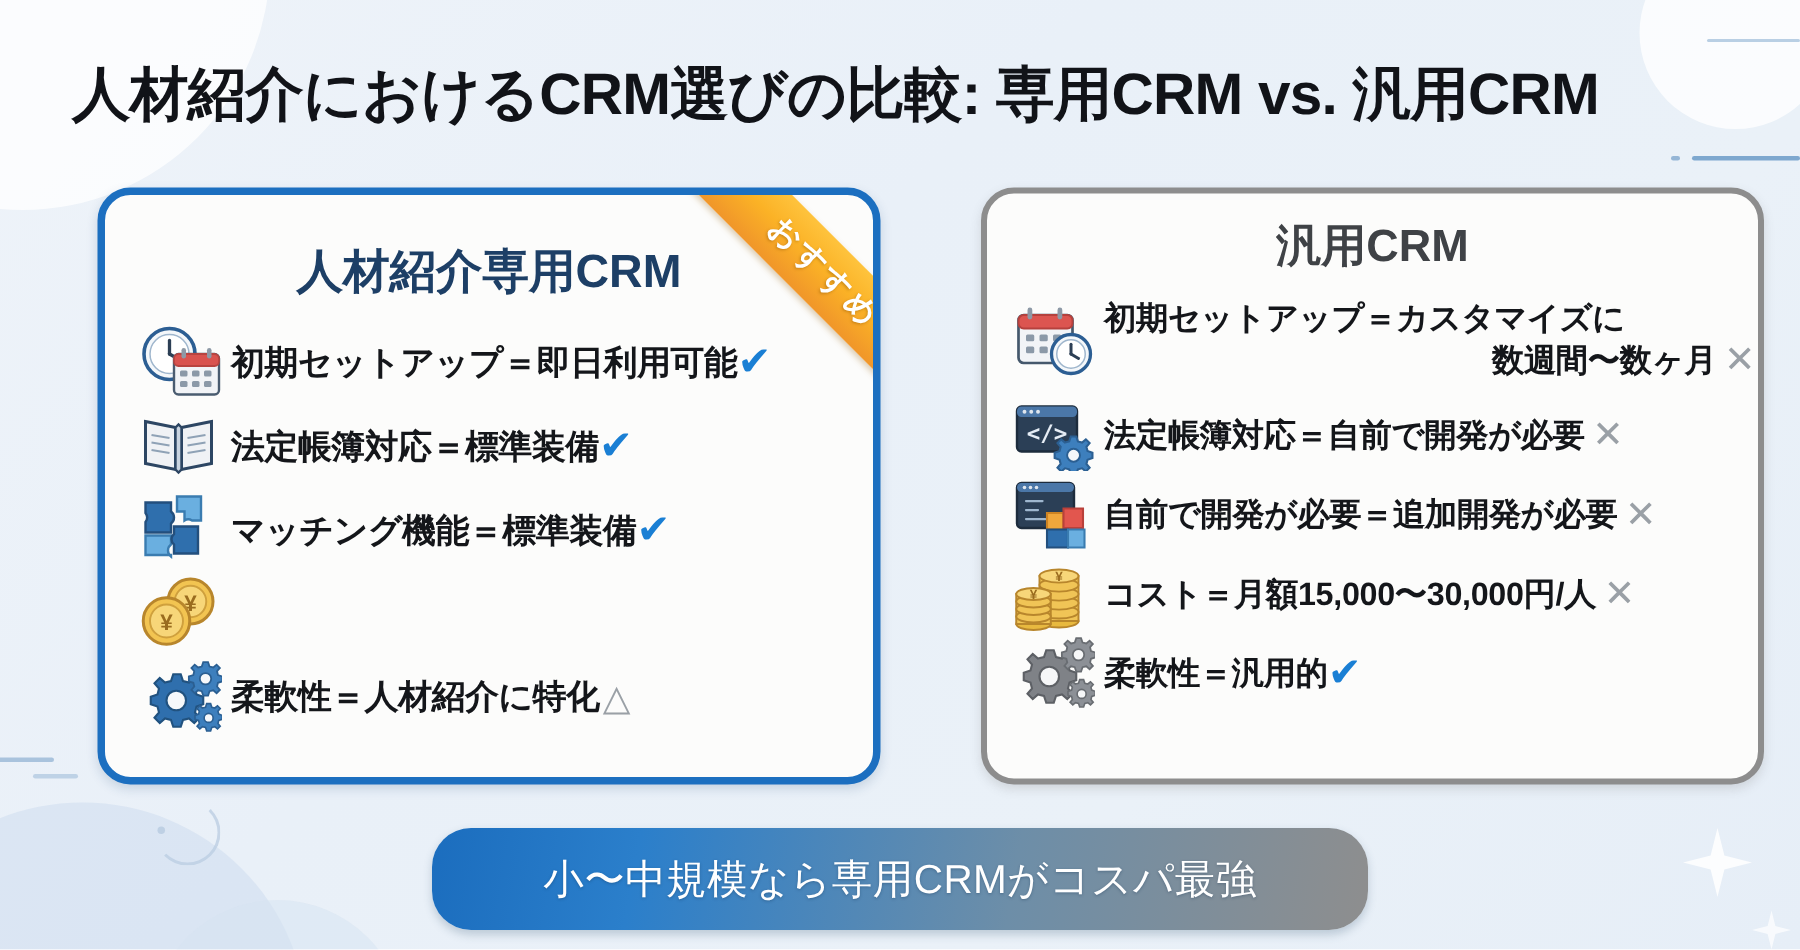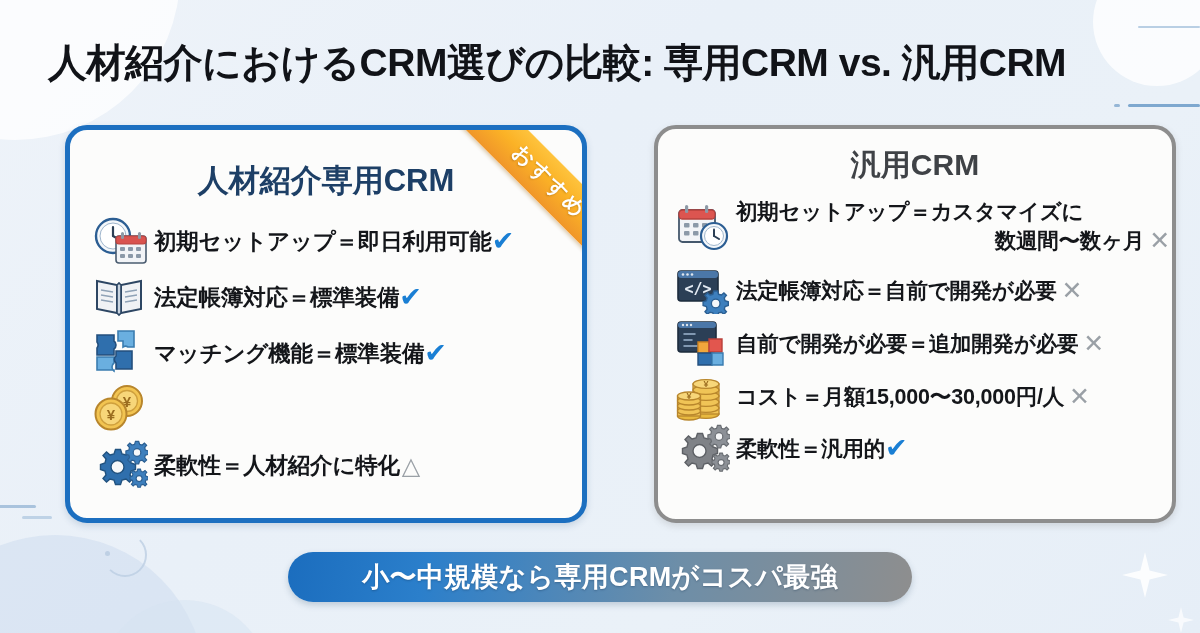--- a/index.html
+++ b/index.html
@@ -210,30 +210,30 @@
     vertical-align: -1px;
   }
   .mark-check { color: #1a7fd4; font-size: 27px; }
   .mark-cross { color: #9aa0a6; font-size: 25px; padding-left: 5px; }
   .mark-tri    { color: #9aa0a6; font-size: 24px; padding-left: 2px; }
 
   
   .pill {
     position: absolute;
     left: 288px; top: 552px;
-    width: 624px; height: 50px;
+    width: 624px; height: 68px;
     border-radius: 26px;
     background: linear-gradient(100deg, #1b6dbe 0%, #2b7fcb 22%, #6d8ea8 62%, #8e8e8e 100%);
     box-shadow: 0 3px 6px rgba(60,90,120,0.25);
     display: flex;
     align-items: center;
     justify-content: center;
     color: #ffffff;
     font-size: 27px;
-    font-weight: 700;
+    font-weight: 400;
     letter-spacing: 0.3px;
     text-shadow: 0 1px 2px rgba(20,50,80,0.35);
   }
 </style>
 </head>
 <body>
 
 <div id="stage">
 
   <div class="bg-deco deco-circle-tl"></div>

